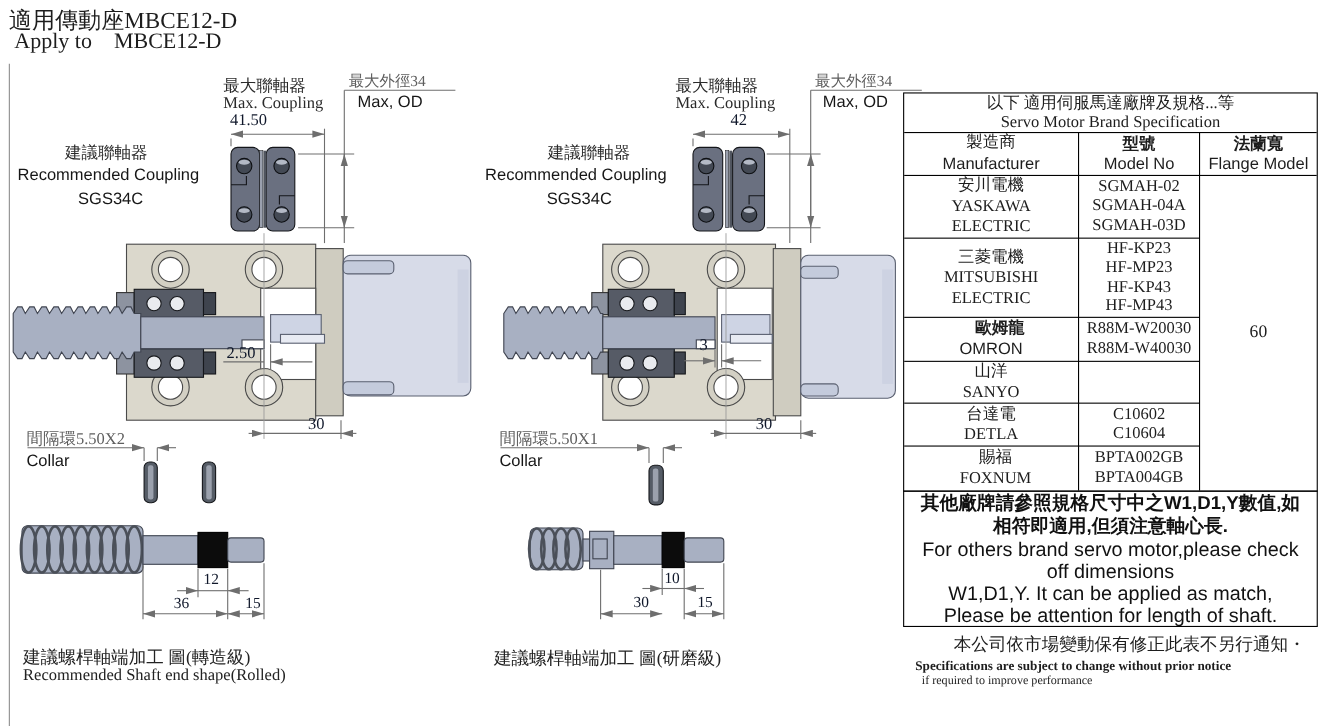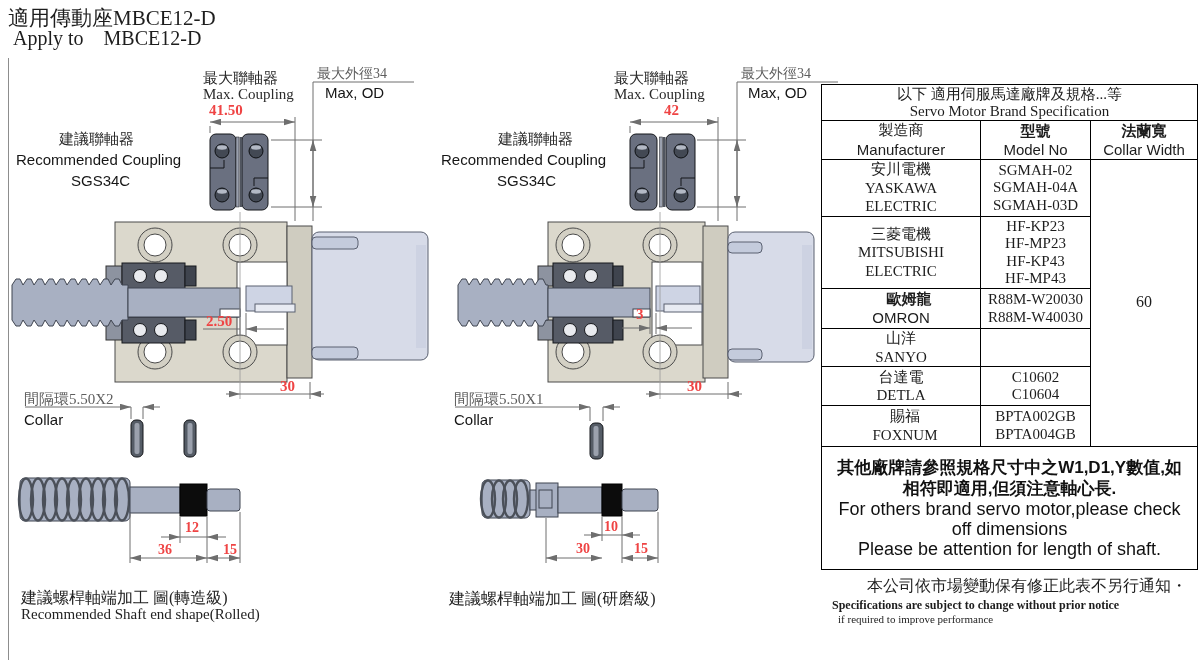--- a/index.html
+++ b/index.html
@@ -1,21 +1,21 @@
 <!DOCTYPE html>
 <html><head>
 <meta charset="utf-8">
 <style>
   html,body{margin:0;padding:0;background:#fff;}
   .page{position:relative;width:1201px;height:660px;background:#fff;overflow:hidden;
         font-family:"Liberation Serif","DejaVu Serif",serif;color:#1d1d1d;}
   .abs{position:absolute;}
   .serif{font-family:"Liberation Serif","DejaVu Serif",serif;}
   .sans{font-family:"Liberation Sans","DejaVu Sans",sans-serif;}
-  .dim{color:#ef4444;font-size:15px;font-family:"Liberation Serif","DejaVu Serif",serif;white-space:pre;font-weight:bold;}
+  .dim{color:#0f172a;font-size:15px;font-family:"Liberation Serif","DejaVu Serif",serif;white-space:pre;}
   .lbl-zh{font-size:15px;color:#2a2a2a;white-space:pre;}
   .lbl-gray{font-size:14px;color:#5e5e5e;white-space:pre;}
   .lbl-sans{font-size:15px;color:#161616;white-space:pre;}
   .cap-zh{font-size:16px;color:#222;white-space:pre;}
   .cap-en{font-size:15px;color:#222;white-space:pre;}
   svg{position:absolute;left:0;top:0;}
   
   .spec-table{position:absolute;left:821px;top:84px;width:377px;height:363px;
               border:1px solid #000;box-sizing:border-box;}
   .gridline{position:absolute;background:#000;}
@@ -334,21 +334,21 @@
     <div class="tcell" style="left:0;top:36px;width:158px;height:38px;">
       <div class="hd-zh-serif">製造商</div>
       <div class="hd-en">Manufacturer</div>
     </div>
     <div class="tcell" style="left:159px;top:36px;width:109px;height:38px;">
       <div class="hd-zh-bold">型號</div>
       <div class="hd-en">Model No</div>
     </div>
     <div class="tcell" style="left:269px;top:36px;width:106px;height:38px;">
       <div class="hd-zh-bold">法蘭寬</div>
-      <div class="hd-en">Collar Width</div>
+      <div class="hd-en">Flange Model</div>
     </div>
 
     <div class="tcell" style="left:0;top:75px;width:158px;height:56px;">
       <div class="cell-line">安川電機</div>
       <div class="cell-line">YASKAWA</div>
       <div class="cell-line">ELECTRIC</div>
     </div>
     <div class="tcell" style="left:159px;top:75px;width:109px;height:56px;">
       <div class="model-line">SGMAH-02</div>
       <div class="model-line">SGMAH-04A</div>
@@ -402,20 +402,21 @@
     <div class="tcell" style="left:269px;top:75px;width:106px;height:285px;">
       <div class="cell-line" style="font-size:16px;">60</div>
     </div>
   </div>
 
   <div class="notes-box">
     <div class="note-zh">其他廠牌請參照規格尺寸中之W1,D1,Y數值,如</div>
     <div class="note-zh">相符即適用,但須注意軸心長.</div>
     <div class="note-en">For others brand servo motor,please check</div>
     <div class="note-en">off dimensions</div>
+    <div class="note-en">W1,D1,Y. It can be applied as match,</div>
     <div class="note-en">Please be attention for length of shaft.</div>
   </div>
 
   <div class="abs serif" style="left:867px;top:576px;font-size:16px;white-space:pre;">本公司依市場變動保有修正此表不另行通知・</div>
   <div class="abs serif" style="left:832px;top:598px;font-size:12px;white-space:pre;font-weight:bold;">Specifications are subject to change without prior notice</div>
   <div class="abs serif" style="left:838px;top:613px;font-size:11px;white-space:pre;">if required to improve performance</div>
 
 </div>
 
 </body></html>

